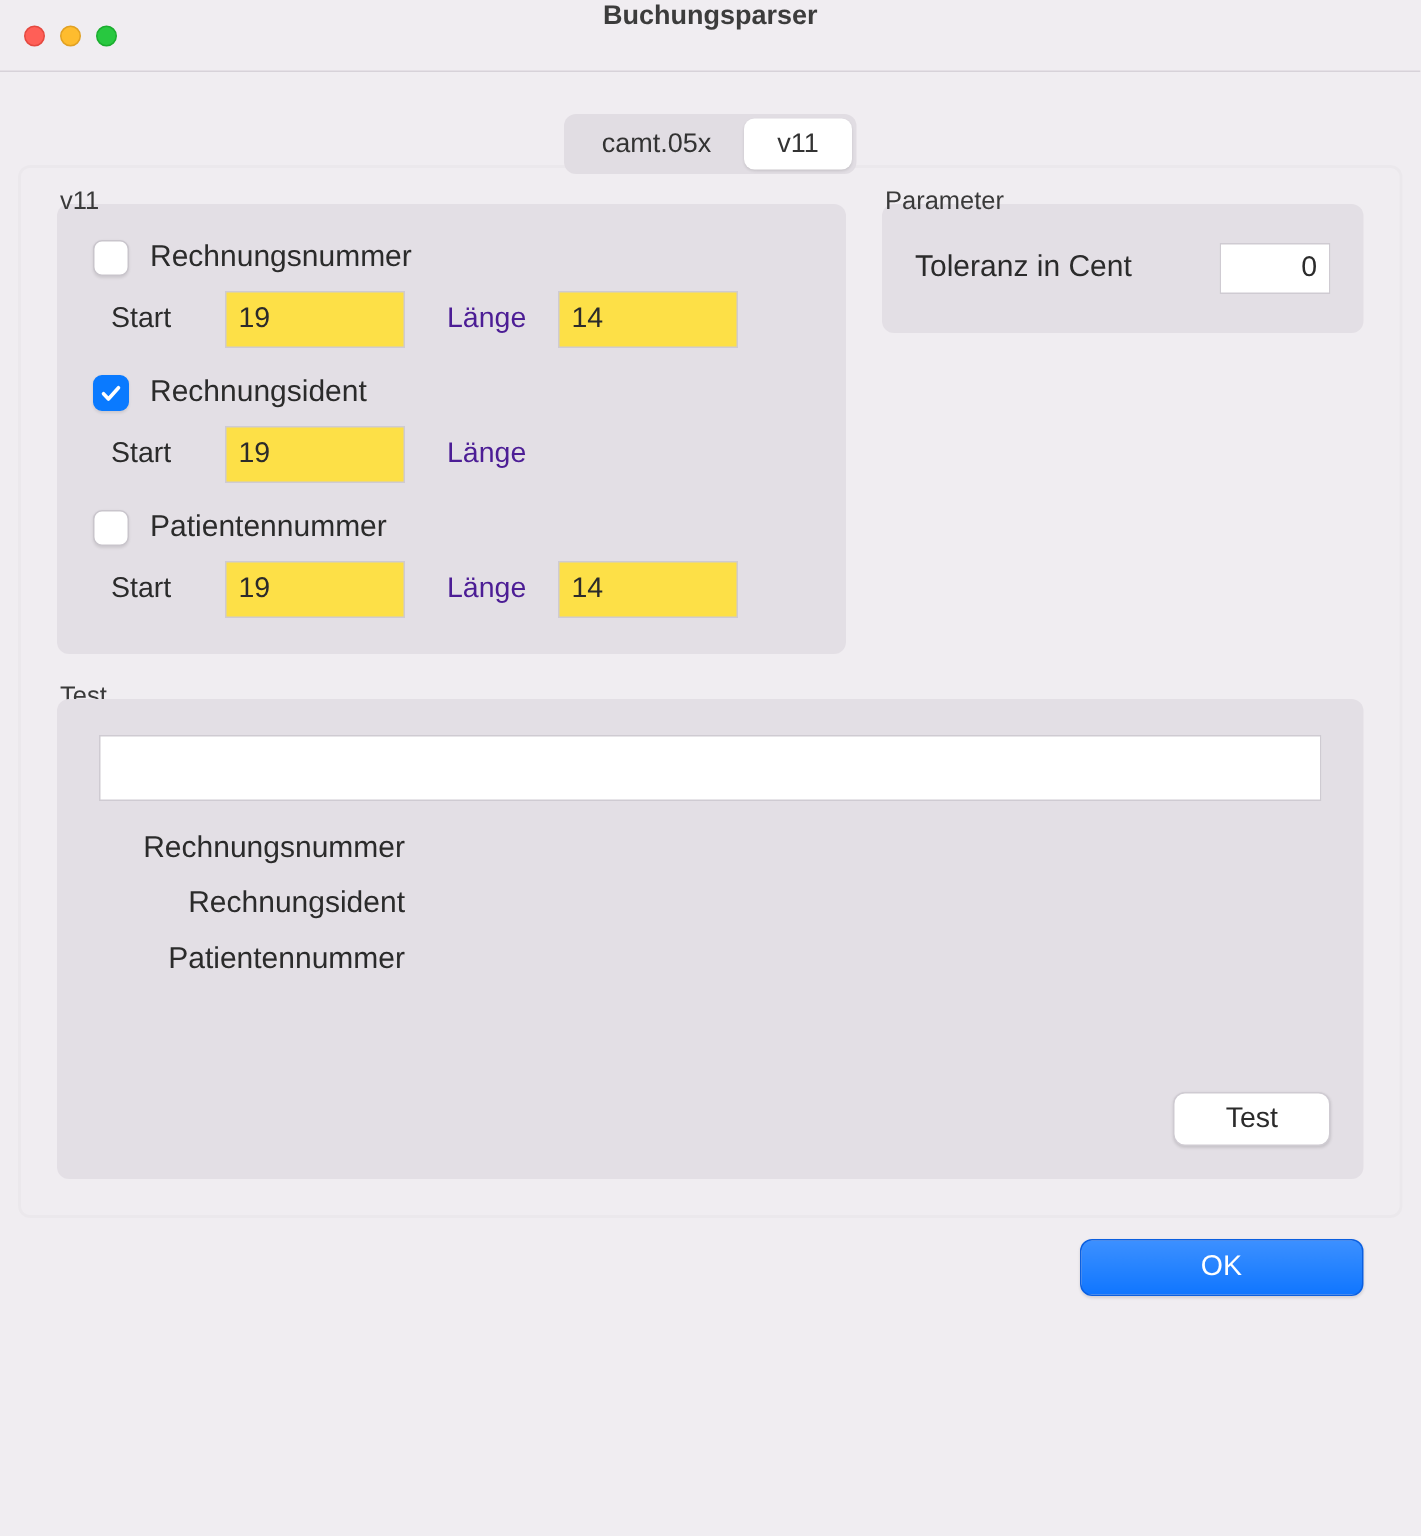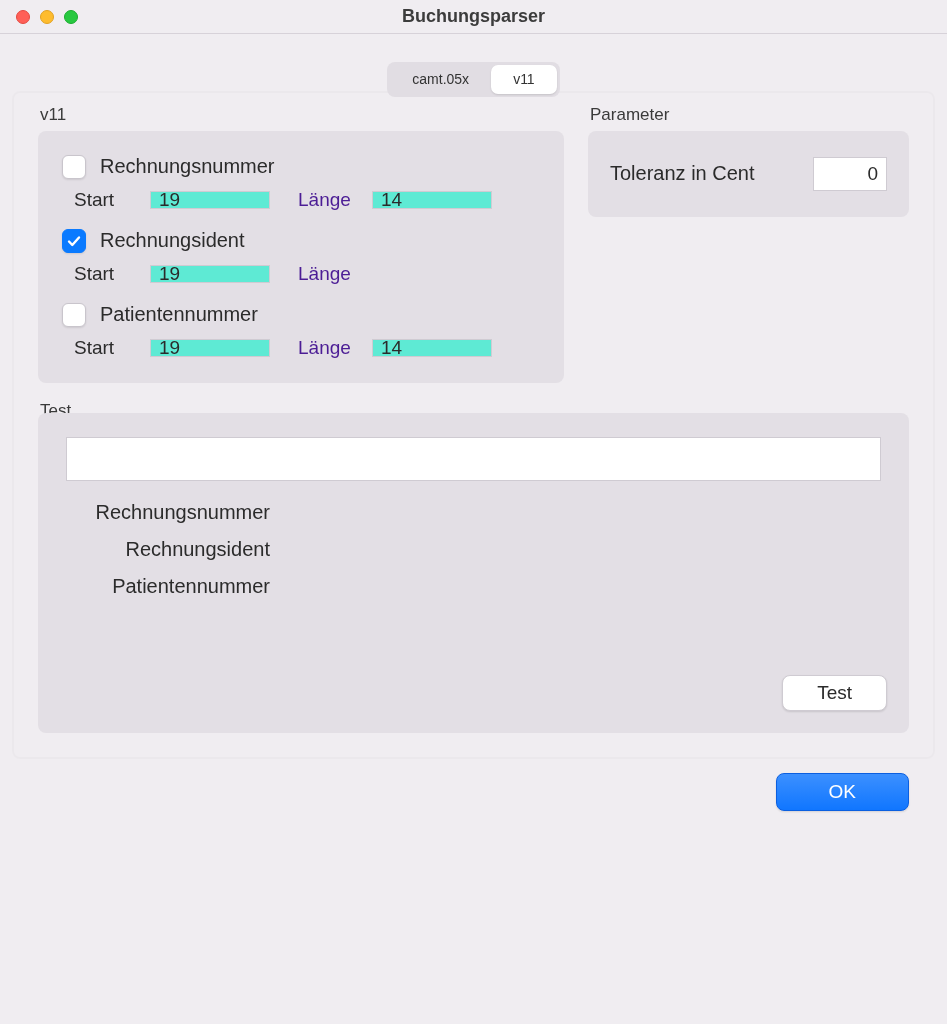--- a/index.html
+++ b/index.html
@@ -8,23 +8,22 @@
     font-family: -apple-system, "Helvetica Neue", Arial, sans-serif;
     background:#f0edf1;
     color:#262626;
     width:947px;
     height:1024px;
     overflow:hidden;
   }
 
   
   .titlebar {
-    height:34px;
-    display:flex;
-    align-items:center;
+    height:48px;
+    display:flex;
     border-bottom:1px solid #d7d2d9;
     position:relative;
   }
   .traffic-lights {
     position:absolute;
     left:16px;
     top:50%;
     transform:translateY(-50%);
     display:flex;
     gap:10px;
@@ -50,21 +49,21 @@
   }
   .tabs {
     background:#e1dde3;
     border-radius:8px;
     padding:3px;
     display:flex;
     gap:0;
   }
   .tab {
     padding:6px 22px;
-    font-size:14px;
+    font-size:18px;
     color:#333;
     border-radius:7px;
     cursor:pointer;
     line-height:1.2;
   }
   .tab.active {
     background:#ffffff;
     box-shadow:0 1px 2px rgba(0,0,0,0.12);
   }
 
@@ -92,21 +91,21 @@
     top:-12px;
     left:0px;
     font-size:17px;
     color:#3a3a3a;
     padding:0 2px;
   }
   .fieldset .box {
     background:#e3dfe5;
     border-radius:8px;
     padding:24px 24px 24px 24px;
-    margin-top:14px;
+    margin-top:0;
   }
 
   .fs-v11 { flex:0 0 526px; }
   .fs-param { flex:1; }
 
   
   .chk-row {
     display:flex;
     align-items:center;
     gap:14px;
@@ -147,25 +146,25 @@
     color:#2b2b2b;
   }
   .lbl-len {
     width:74px;
     text-align:left;
     font-size:19px;
     color:#4c1d95;
     margin-left:28px;
   }
   input.textfield {
-    height:18px;
+    height:38px;
     width:120px;
     font-size:19px;
     padding:2px 8px;
-    background:#5eead4;
+    background:#fde047;
     border:1px solid #cfcbd2;
     border-radius:0;
     color:#2b2b2b;
     font-family:inherit;
   }
   input.textfield.small { width:120px; }
 
   
   .param-row {
     display:flex;
@@ -236,21 +235,21 @@
     border:1px solid #cfcbd2;
     border-radius:8px;
     box-shadow:0 1px 2px rgba(0,0,0,0.12);
     cursor:pointer;
   }
   button.push.primary {
     background:#1076ff;
     background:linear-gradient(#3c90ff,#1076ff);
     color:#ffffff;
     border-color:#0b5fe0;
-    padding:7px 52px;
+    padding:7px 80px;
   }
 
   
   .ok-row {
     display:flex;
     justify-content:flex-end;
     padding:14px 26px 0 0;
   }
 </style>
 </head>

